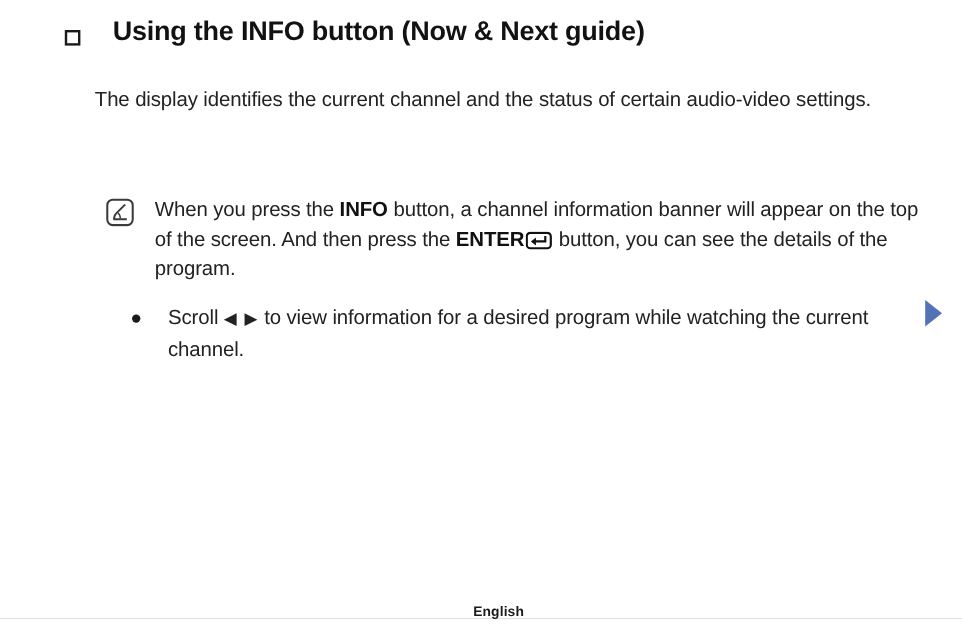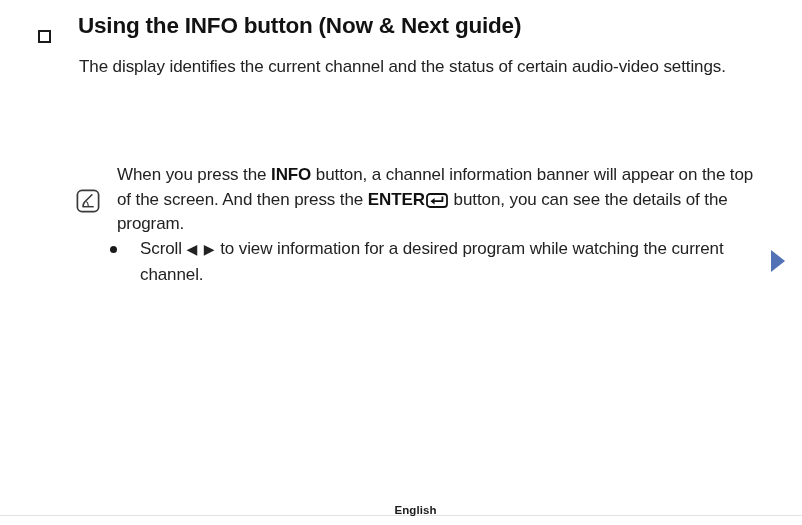--- a/index.html
+++ b/index.html
@@ -21,24 +21,24 @@
   .page {
     position: relative;
     width: 802px;
     height: 525px;
     box-sizing: border-box;
   }
 
   
   .heading-row {
     position: absolute;
-    left: 38px;
+    left: 54px;
     top: 9px;
     display: flex;
-    align-items: flex-end;
+    align-items: center;
   }
   .heading-marker {
     width: 13px;
     height: 13px;
     border: 2.4px solid #1a1a1a;
     background: #ffffff;
     margin-top: 10px;
     margin-right: 0px;
     flex: 0 0 auto;
     box-sizing: border-box;
@@ -55,32 +55,33 @@
 
   
   .para {
     position: absolute;
     left: 79px;
     width: 660px;
     font-size: 17px;
     line-height: 27px;
     color: #222222;
     letter-spacing: -0.1px;
+    margin-top: 16px;
   }
   .para-1 { top: 53px; }
   .para-2 { top: 107px; }
 
   
   .note-block {
     position: absolute;
-    left: 76px;
+    left: 88px;
     top: 163px;
     width: 690px;
     display: flex;
-    align-items: center;
+    align-items: flex-start;
   }
   .note-icon {
     flex: 0 0 auto;
     width: 24px;
     height: 24px;
     margin-top: 2px;
   }
   .note-text {
     margin-left: 17px;
     font-size: 17px;
@@ -97,21 +98,21 @@
     width: 22px;
     height: 15px;
     margin-left: 1px;
     margin-right: 1px;
   }
 
   
   .bullets {
     position: absolute;
     left: 110px;
-    top: 236px;
+    top: 252px;
     width: 660px;
   }
   .bullet-item {
     display: flex;
     align-items: flex-start;
     font-size: 17px;
     line-height: 26px;
     color: #222222;
     letter-spacing: -0.1px;
     margin-bottom: 3px;

